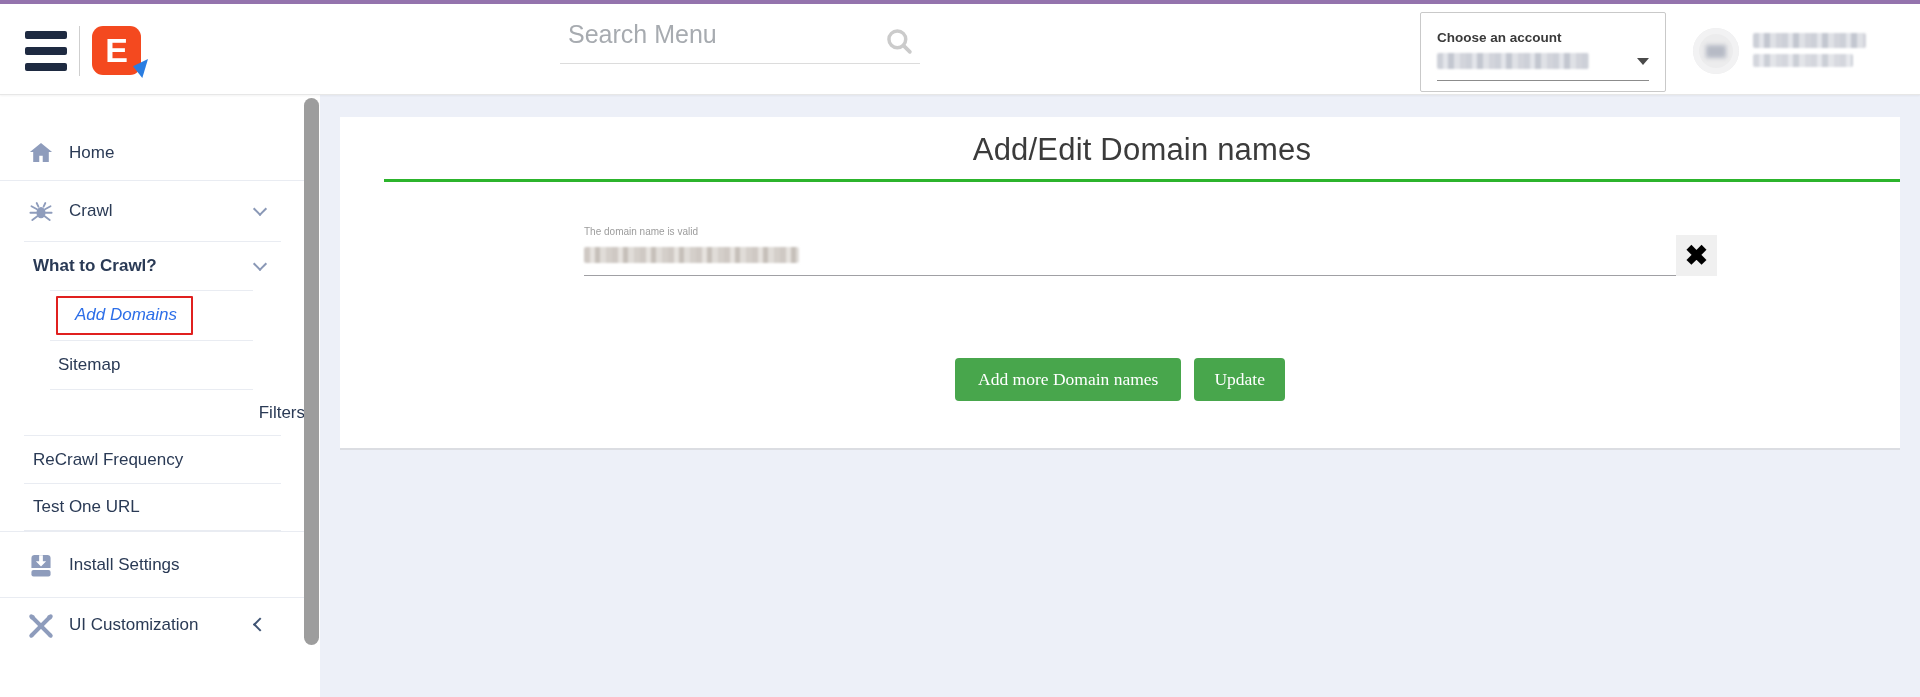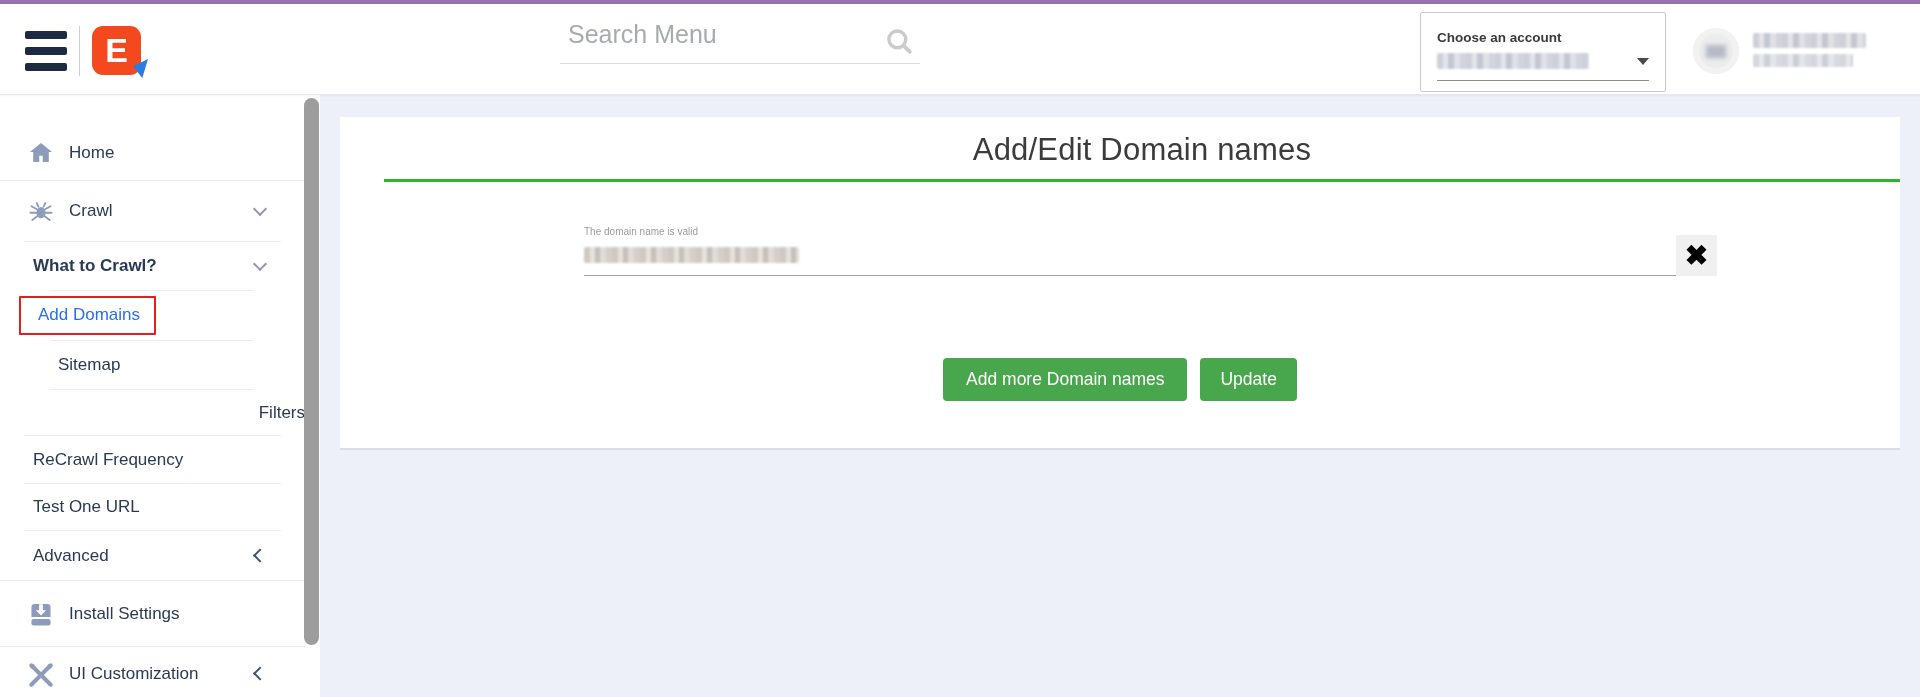--- a/index.html
+++ b/index.html
@@ -51,21 +51,21 @@
   
   .sidebar { position:absolute; left:0; top:95px; width:320px; height:602px; background:#fff; padding-top:30px; }
   .scroll-thumb { position:absolute; left:304px; top:3px; width:15px; height:547px; background:#9d9d9d;
           border-radius:8px; cursor:pointer; }
   .side-row { position:relative; display:flex; align-items:center; width:305px; color:#2a3a55;
           font-size:17px; cursor:pointer; }
   .side-row .ic { width:28px; height:26px; margin-right:14px; flex:0 0 28px; }
   .r1 { height:55px; padding-left:27px; }
   .r2 { height:60px; padding-left:27px; }
   .r3 { height:48px; padding-left:33px;font-weight:bold; }
-  .r4 { height:49px; padding-left:36px; }
+  .r4 { height:49px; padding-left:73px;font-style:italic; }
   .r5 { height:48px; padding-left:58px; }
   .r6 { height:45px; padding-left:58px;justify-content:flex-end; }
   .r7 { height:47px; padding-left:33px; }
   .r8 { height:46px; padding-left:33px; }
   .r9 { height:49px; padding-left:33px; }
   .r10 { height:65px; padding-left:27px; }
   .r11 { height:53px; padding-left:27px; }
   .dv { border-top:1px solid #e9ecf2; width:305px; }
   .dv-full { margin:0; }
   .dv-in24 { margin-left:24px; width:257px; }
@@ -84,21 +84,21 @@
           letter-spacing:.2px; }
   .green-rule { margin-top:11px; border-top:3px solid #2cb42c; width:100%; }
   .field-block { margin:44px 0 0 200px; width:1120px; border-bottom:1px solid #a0a0a4; padding-bottom:12px; }
   .field-label { font-size:10px; color:#9c9c9c; margin-bottom:10px; }
   .domain-redacted { width:215px; height:16px; }
   .close-btn { position:absolute; left:1336px; top:118px; width:41px; height:41px; background:#f0f0f0;
           border:none; font-size:28px; font-weight:bold; color:#000; line-height:41px; text-align:center;
           cursor:pointer; padding:0; }
   .btn-row { position:absolute; left:0; right:0; top:241px; display:flex; justify-content:center; gap:13px; }
   .green-btn { height:43px; background:#48a64c; color:#fff; border:none; border-radius:4px;
-          font-size:17.5px; padding:0 23px; cursor:pointer; font-family:Liberation Sans, sans-serif; }
+          font-size:17.5px; padding:0 23px; cursor:pointer; font-family:Liberation Serif, serif; }
   .green-btn.small { padding:0 20px; }
 </style>
 </head>
 <body>
 
 <div class="frame">
 
   <div class="topbar">
     <div class="hamburger">
       <i></i>
@@ -192,24 +192,20 @@
     <div class="side-row r7">
       <span>ReCrawl Frequency</span>
     </div>
     <div class="dv dv-in24"></div>
 
     <div class="side-row r8">
       <span>Test One URL</span>
     </div>
     <div class="dv dv-in24"></div>
 
-    <div class="side-row r9">
-      <span>Advanced</span>
-      <span class="chev chev-left"></span>
-    </div>
     <div class="dv dv-full"></div>
 
     <div class="side-row r10">
       <span class="ic">
         <svg width="28" height="28" viewBox="0 0 24 24" fill="#8e9cbc">
           <path d="M6.4 2.6h11.2c1.5 0 2.6 1.1 2.6 2.6v8.6H3.8V5.2c0-1.5 1.1-2.6 2.6-2.6z"></path>
           <path fill="#fff" d="M12 12.4 7.6 8h2.8V2.8h3.2V8h2.8z"></path>
           <rect x="3.8" y="15.4" width="16.4" height="5.6" rx="1.8"></rect>
         </svg>
       </span>

